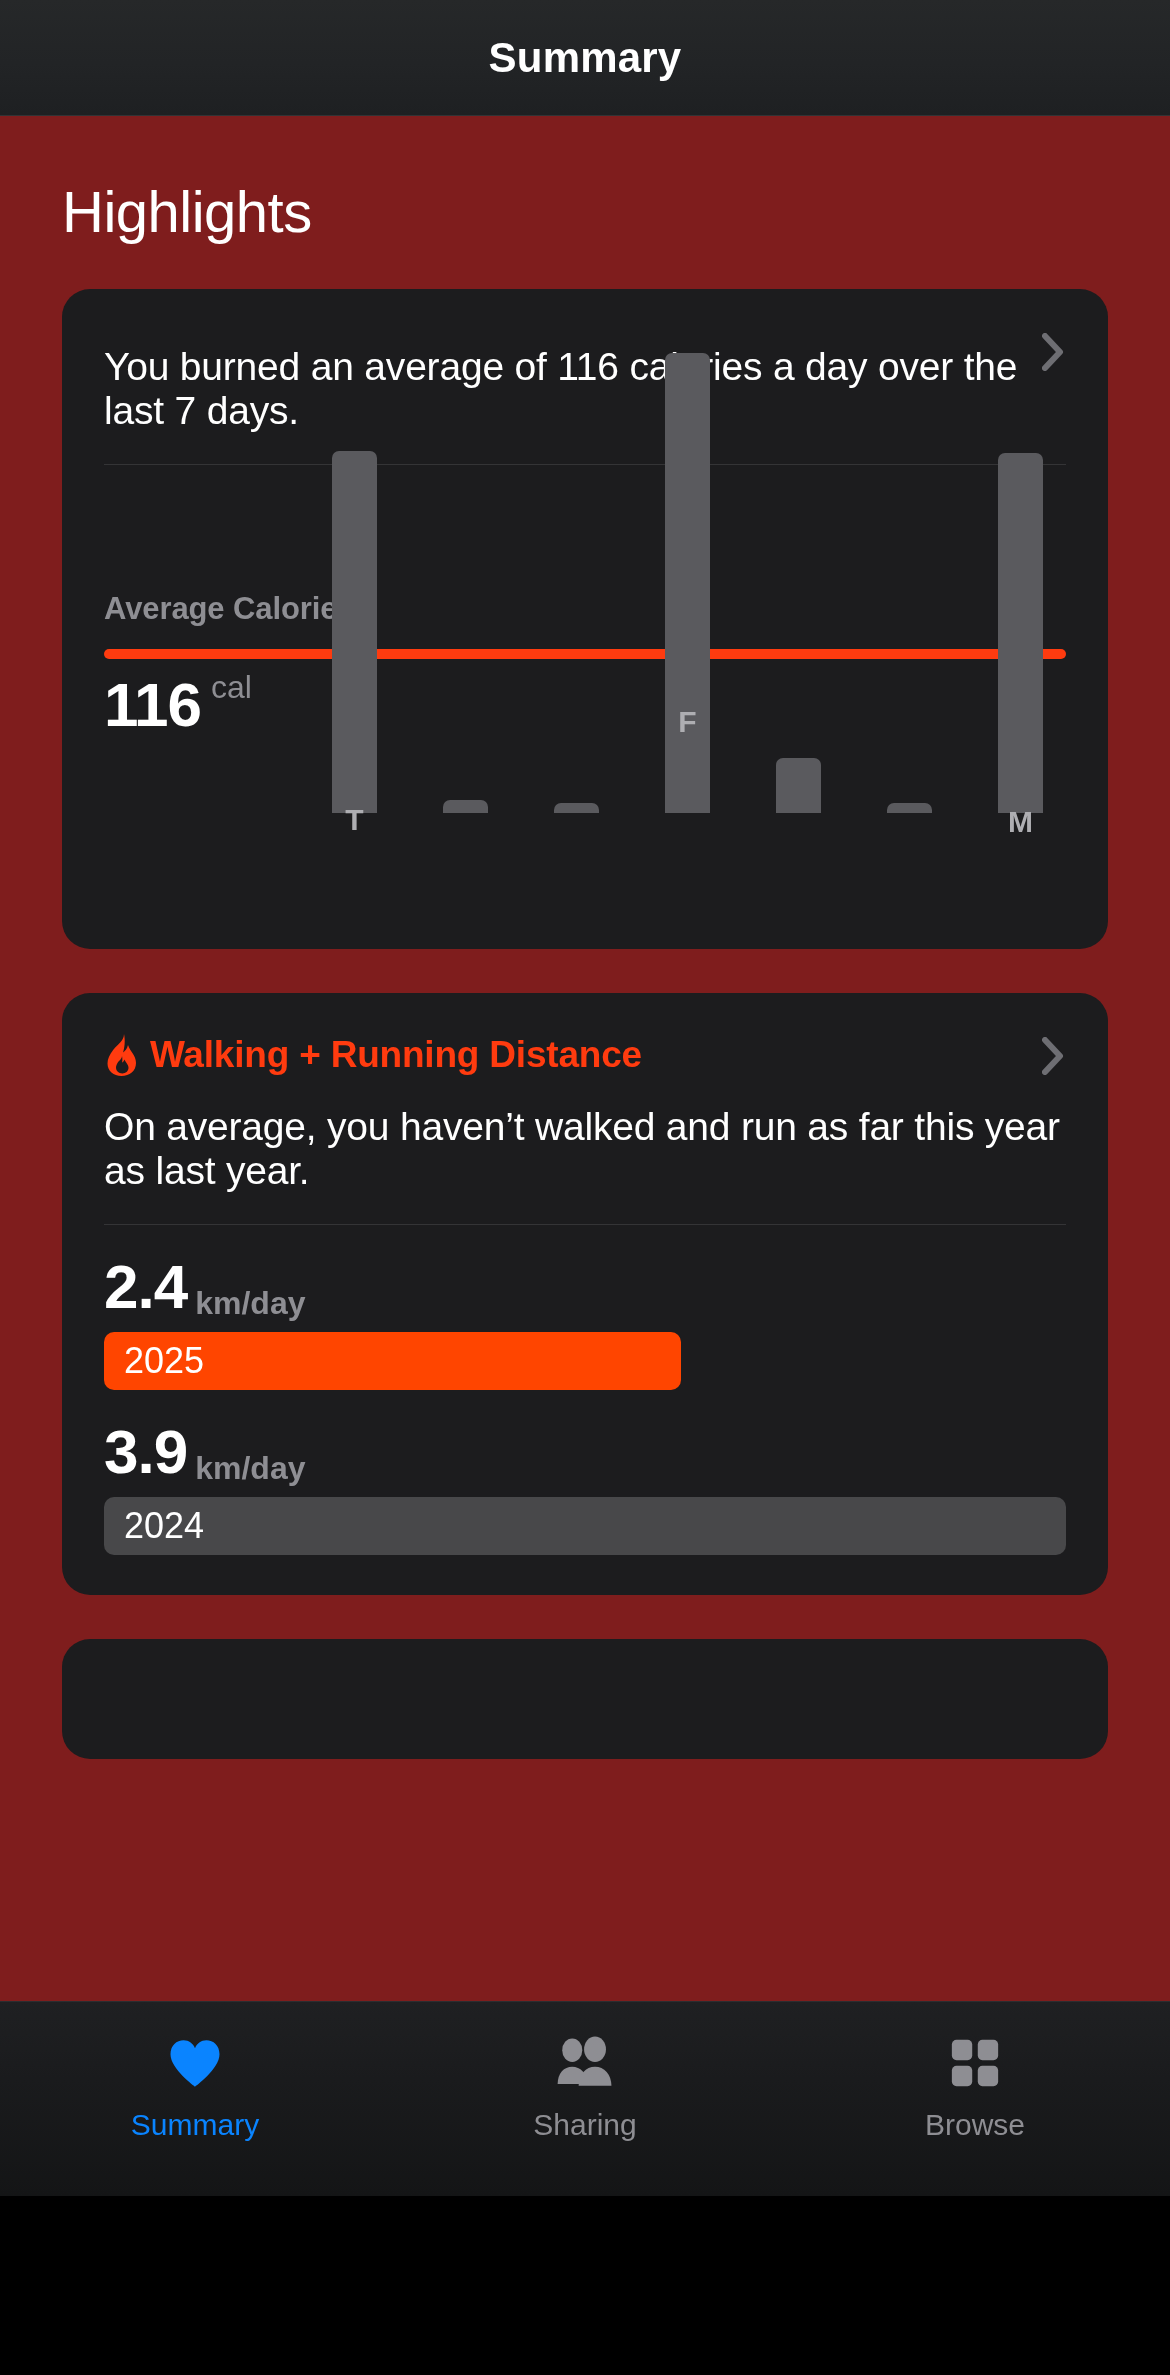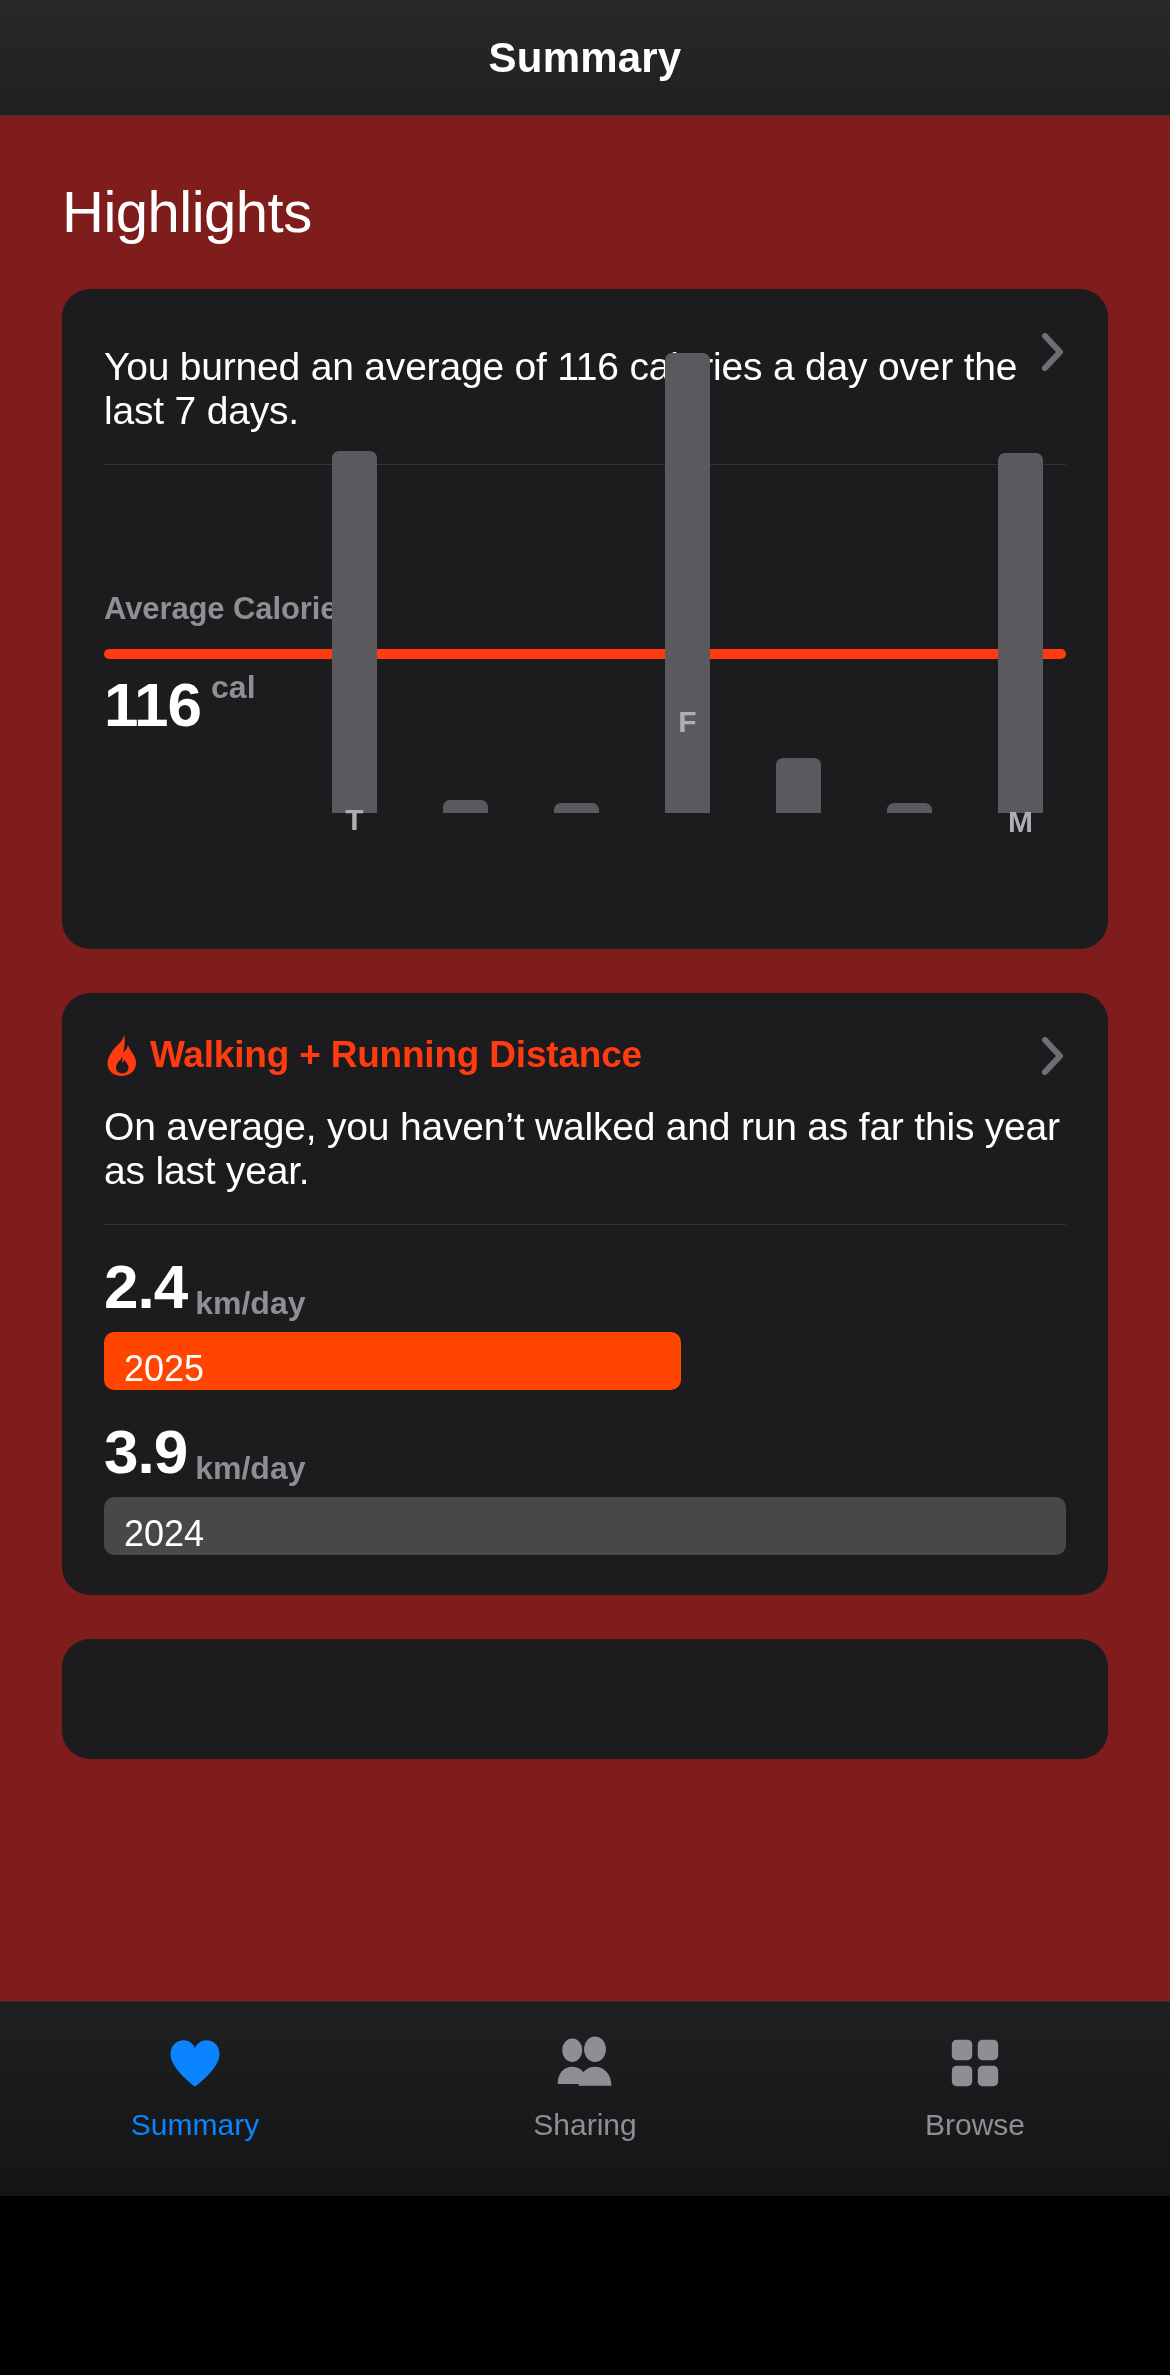--- a/index.html
+++ b/index.html
@@ -64,21 +64,21 @@
   }
   .avg-line {
     position:absolute; left:0; right:0; top:180px;
     height:10px; border-radius:5px;
   }
   .avg-value {
     position:absolute; left:0; top:200px;
     display:flex; align-items:flex-start;
   }
   .avg-value .num { color:#fff; font-size:62px; font-weight:700; letter-spacing:-1px; }
-  .avg-value .unit { color:#8e8e93; font-size:32px; font-weight:700; margin-left:10px; }
+  .avg-value .unit { color:#8e8e93; font-size:32px; font-weight:400; margin-left:10px; }
 
   .bars {
     position:absolute; left:228px; right:0; top:0; height:344px;
   }
   .bar-col {
     position:absolute; bottom:0; width:45px;
     display:flex; flex-direction:column; justify-content:flex-end; align-items:center;
   }
   .bar {
     width:45px; background:#5a5a5e;
@@ -90,21 +90,21 @@
   }
 
   
   .compare { margin-top:8px; }
   .compare-row { margin-top:26px; }
   .compare-value { display:flex; align-items:flex-end; }
   .compare-value .num { color:#fff; font-size:62px; font-weight:700; letter-spacing:-1px; }
   .compare-value .unit { color:#8e8e93; font-size:32px; font-weight:600; margin-left:8px; }
   .compare-bar {
     margin-top:10px; height:58px; border-radius:10px;
-    display:flex; align-items:flex-end; padding-left:20px;
+    display:flex; align-items:center; padding-left:20px;
   }
   .compare-bar span { color:#fff; font-size:36px; font-weight:500; }
 
   
   .card-peek {
     margin:44px 62px 0 62px; height:120px;
     background:#1c1c1e; border-radius:28px;
   }
 
   

